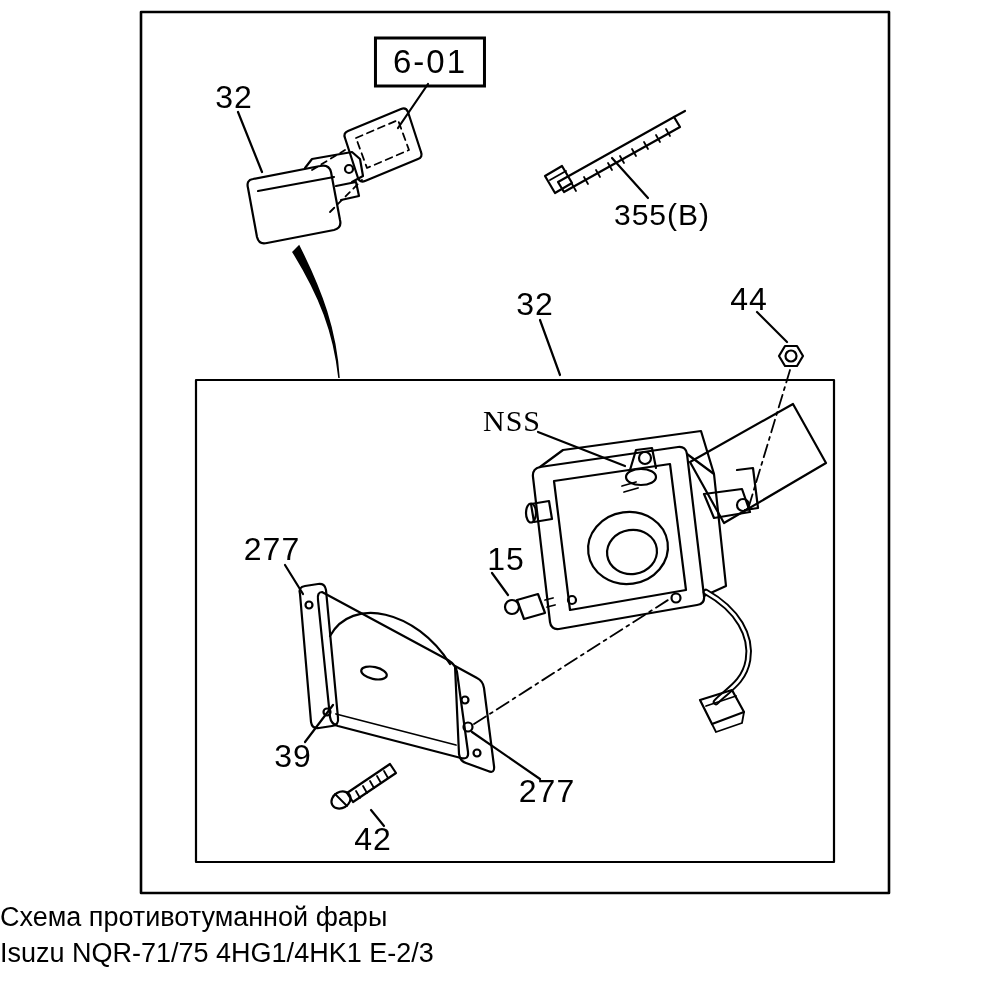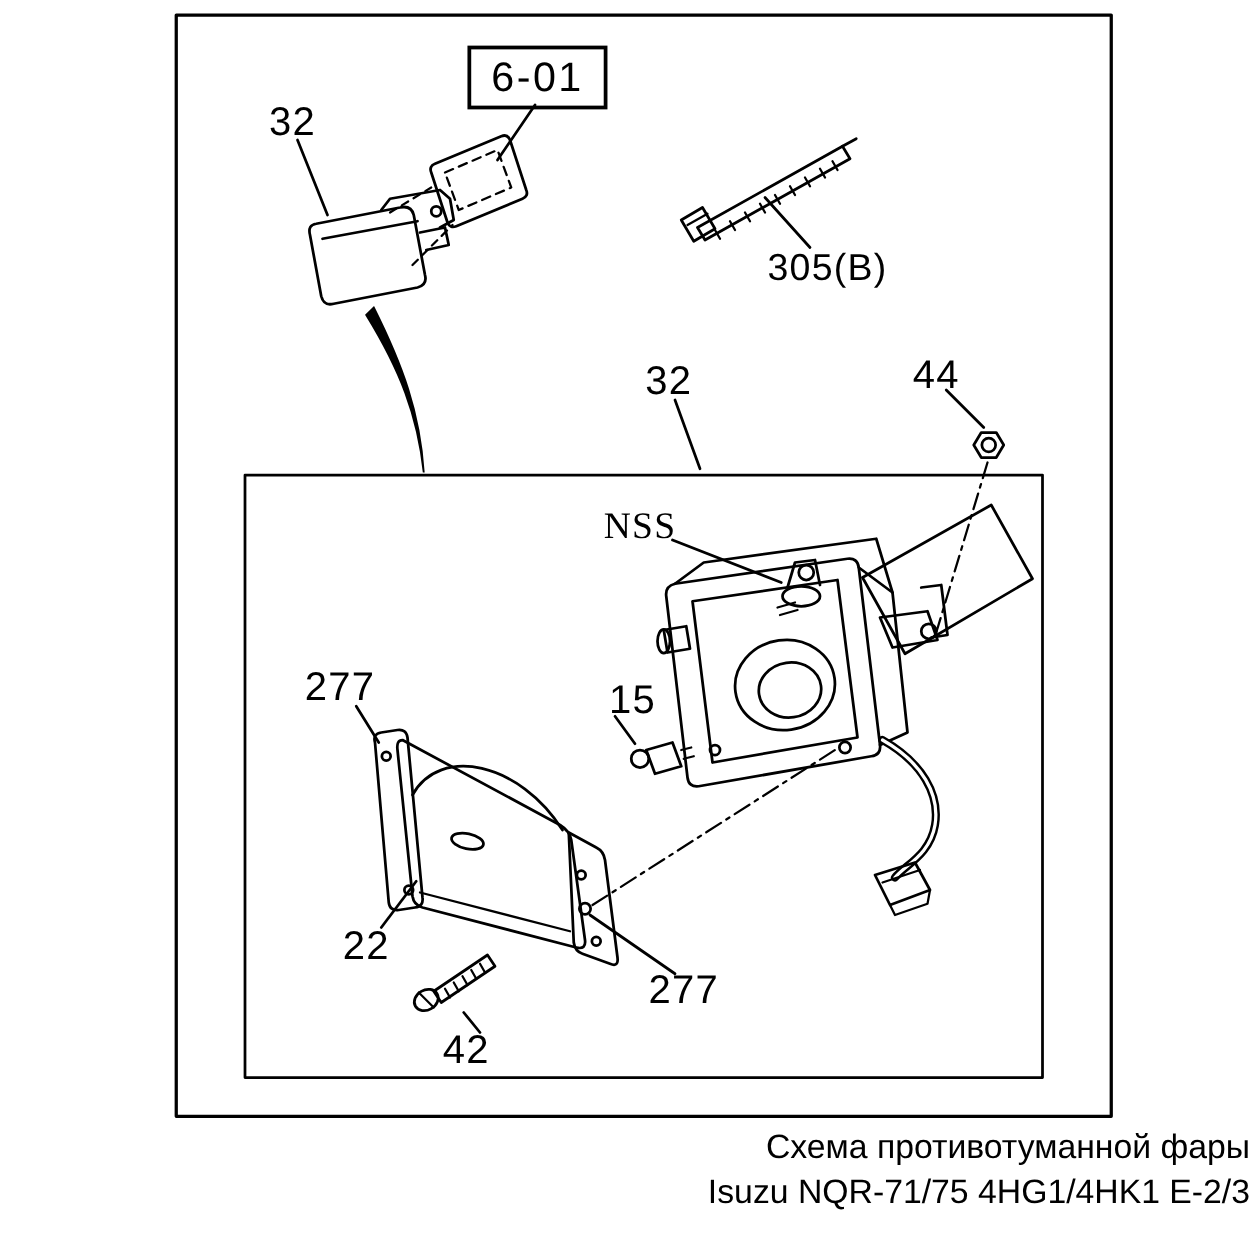--- a/index.html
+++ b/index.html
@@ -10,21 +10,21 @@
   .art{position:absolute;left:0;top:0;width:1000px;height:1000px;}
   .lbl{
     position:absolute;transform:translate(-50%,-50%);
     font-size:32px;line-height:1;white-space:nowrap;letter-spacing:1px;
   }
   .lbl.boxed{
     border:3px solid #000;padding:5px 16px 7px 16px;font-size:33px;letter-spacing:2px;
   }
   .lbl.small{font-size:30px;}
   .caption{
-    position:absolute;left:0;top:899px;width:1000px;text-align:right;
+    position:absolute;left:0;top:899px;width:1000px;text-align:left;
     font-size:27px;line-height:36px;
   }
   svg *{vector-effect:non-scaling-stroke;}
   .ln{fill:none;stroke:#000;stroke-width:2.2;stroke-linecap:round;stroke-linejoin:round;}
   .thick{stroke-width:2.6;}
   .thin{stroke-width:1.8;}
 </style>
 </head>
 <body>
 
@@ -140,27 +140,27 @@
       <path class="thin" d="M356,791 L360,798 M363,786 L367,793 M370,781 L374,788 M377,776 L381,783 M384,771 L388,778"></path>
       <ellipse cx="341" cy="800" rx="10" ry="8" transform="rotate(-30 341 800)"></ellipse>
       <path class="thin" d="M335,794 L347,806"></path>
     </g>
 
     <path class="ln thin" d="M474,724 L668,600" stroke-dasharray="14 5 3 5"></path>
   </svg>
 
   <div class="lbl boxed" style="left:430px;top:62px;">6-01</div>
   <div class="lbl" style="left:234px;top:97px;">32</div>
-  <div class="lbl small" style="left:662px;top:215px;">305(B)</div>
+  <div class="lbl small" style="left:662px;top:215px;">355(B)</div>
   <div class="lbl" style="left:535px;top:304px;">32</div>
   <div class="lbl" style="left:749px;top:299px;">44</div>
   <div class="lbl small" style="left:512px;top:421px;font-family:Liberation Serif, serif;">NSS</div>
   <div class="lbl" style="left:272px;top:549px;">277</div>
   <div class="lbl" style="left:486px;top:559px;margin-left:20px;">15</div>
-  <div class="lbl" style="left:293px;top:756px;">22</div>
+  <div class="lbl" style="left:293px;top:756px;">39</div>
   <div class="lbl" style="left:547px;top:791px;">277</div>
   <div class="lbl" style="left:373px;top:839px;">42</div>
 
   <div class="caption">
     <div>Схема противотуманной фары</div>
     <div>Isuzu NQR-71/75 4HG1/4HK1 E-2/3</div>
   </div>
 
 </div>
 

